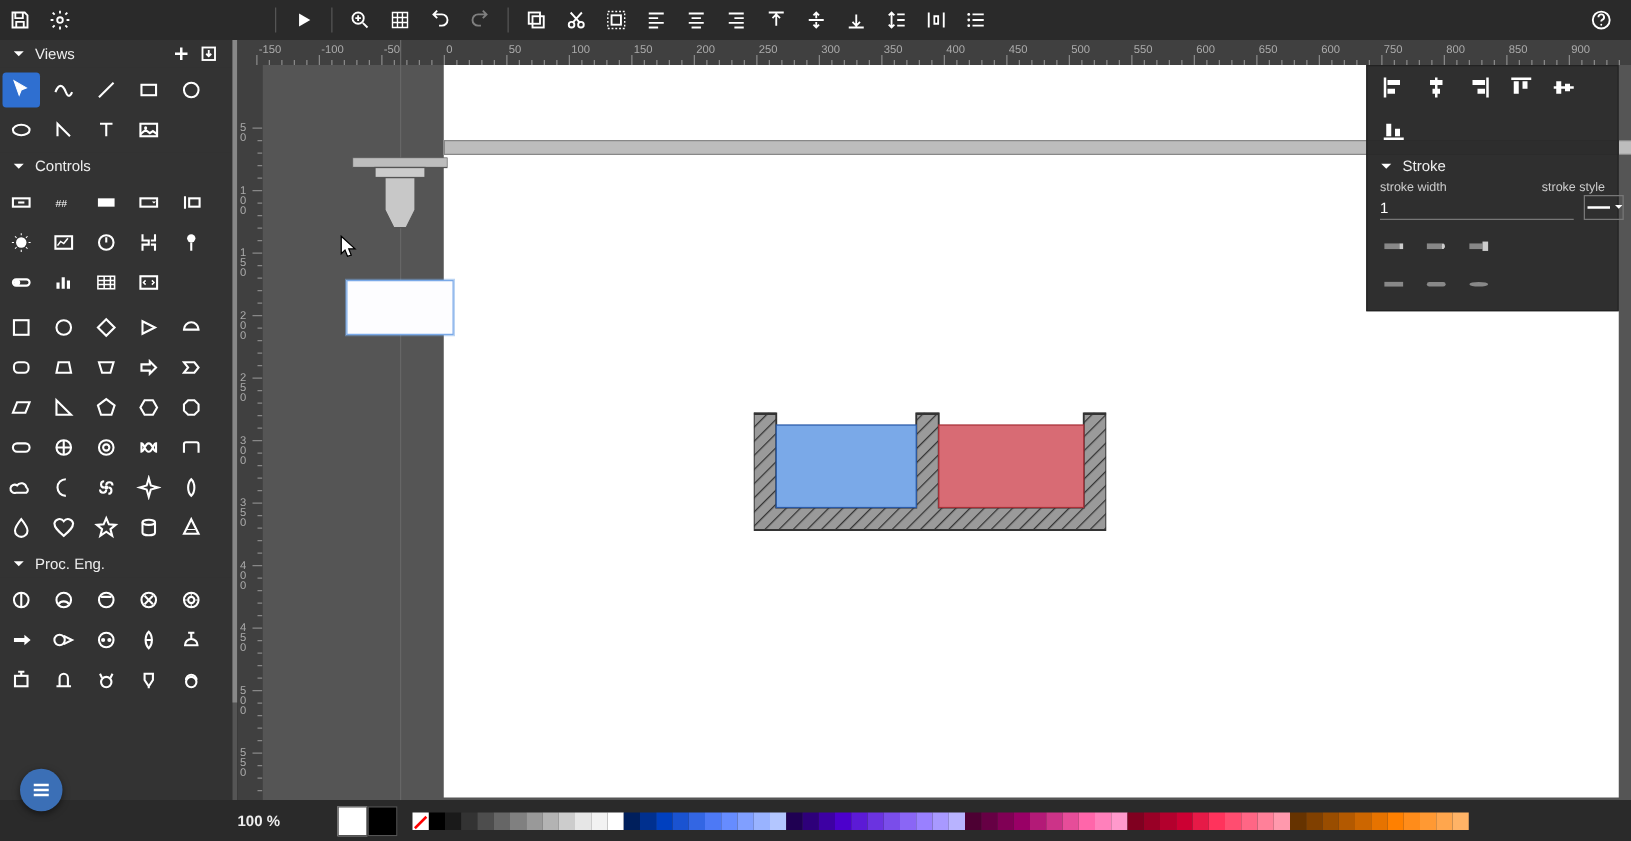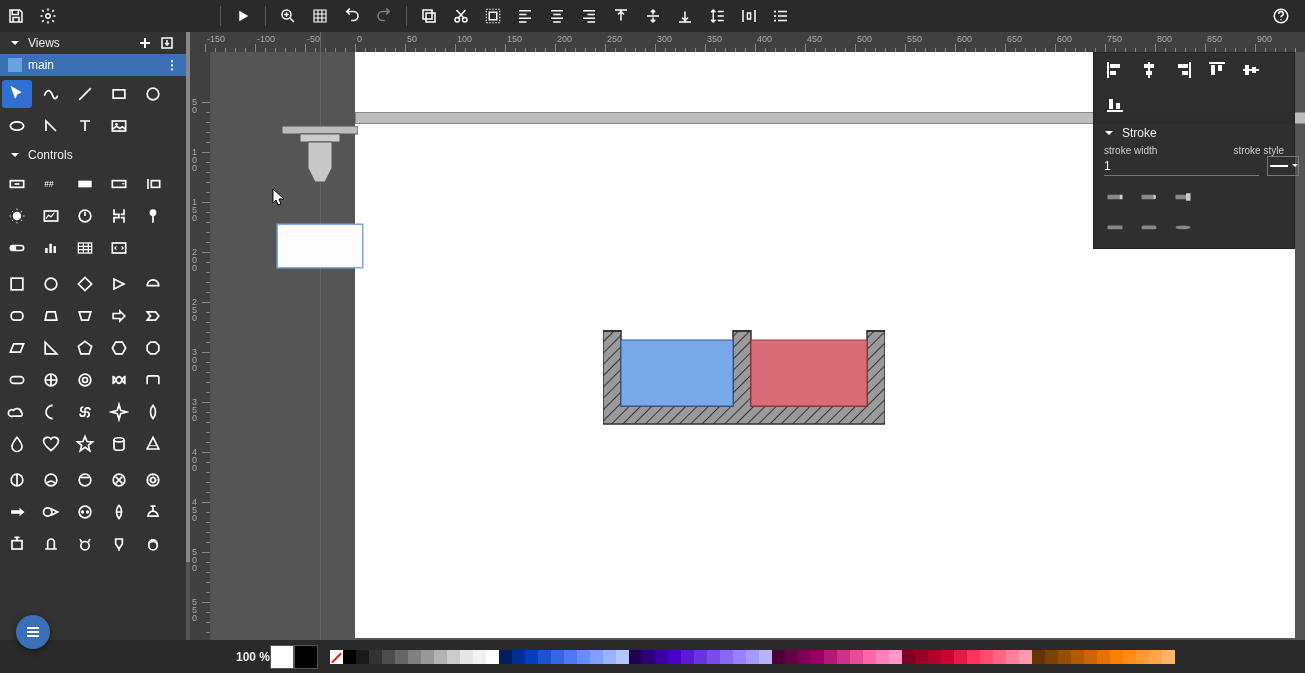--- a/index.html
+++ b/index.html
@@ -108,21 +108,21 @@
     width:36px; height:18px; border:1px solid #777; display:flex;align-items:center;justify-content:center;
     cursor:pointer;
   }
   .cap-row { display:flex; gap:12px; padding: 10px 10px 0 10px;}
   .join-row { display:flex; gap:12px; padding: 8px 10px 0 10px;}
   
   .bottombar {
     position:absolute; left:190px; right:0; bottom:0; height:33px;
     background:#2a2a2a; display:flex; align-items:center;
   }
-  .zoom { width:80px; text-align:right; font-weight:bold; }
+  .zoom { width:80px; text-align:left; font-weight:bold; }
   .colorwell { display:flex; }
   .colorwell .sw { width:22px; height:22px; border:1px solid #555;}
   .palette { display:flex; height:14px; margin-left:12px; flex:1; }
   .palette .pc { width:13px; height:14px; }
   .palette .nocolor {
     width:13px; height:14px; background:#fff; position:relative;
   }
   .palette .nocolor::after {
     content:""; position:absolute; left:0; right:0; top:50%; border-top:2px solid red;
     transform: rotate(-45deg);
@@ -293,25 +293,20 @@
             </svg>
           </span>
         <span>
             <svg viewBox="0 0 14 14">
               <rect x="2" y="2" width="10" height="10" fill="none" stroke="#fff" stroke-width="1.5"></rect>
               <path stroke="#fff" stroke-width="1.5" d="M7 4v5M5 7l2 2 2-2"></path>
             </svg>
           </span>
       </span>
     </div>
-    <div class="view-item">
-      <span class="view-item-icon"></span>
-      <span>main</span>
-      <span class="view-item-dots">⋮</span>
-    </div>
 
     <div class="tool-grid">
       <div class="tool active">
           <svg viewBox="0 0 24 24">
             <path fill="#fff" stroke="#fff" stroke-width="1" d="M5 3l5 14 2-5 5-2z"></path>
           </svg>
         </div>
       <div class="tool">
           <svg viewBox="0 0 24 24">
             <path fill="none" stroke="#fff" stroke-width="2" d="M4 14c3-8 7-8 10 0s6 0 6 0"></path>
@@ -598,20 +593,28 @@
           </svg>
         </div>
       <div class="tool">
           <svg viewBox="0 0 24 24">
             <path fill="none" stroke="#fff" stroke-width="2" d="M12 4l7 14H5z"></path>
             <line x1="8" y1="14" x2="16" y2="14" stroke="#fff" stroke-width="1"></line>
           </svg>
         </div>
     </div>
 
+    <div class="section-hdr">
+      <span class="chev">
+          <svg viewBox="0 0 10 10">
+            <path fill="#fff" d="M1 3l4 4 4-4z"></path>
+          </svg>
+        </span>
+      <span>Proc. Eng.</span>
+    </div>
     <div class="tool-grid">
       <div class="tool">
           <svg viewBox="0 0 24 24">
             <circle cx="12" cy="12" r="7" fill="none" stroke="#fff" stroke-width="2"></circle>
             <line x1="12" y1="5" x2="12" y2="19" stroke="#fff" stroke-width="2"></line>
           </svg>
         </div>
       <div class="tool">
           <svg viewBox="0 0 24 24">
             <circle cx="12" cy="12" r="7" fill="none" stroke="#fff" stroke-width="2"></circle>

